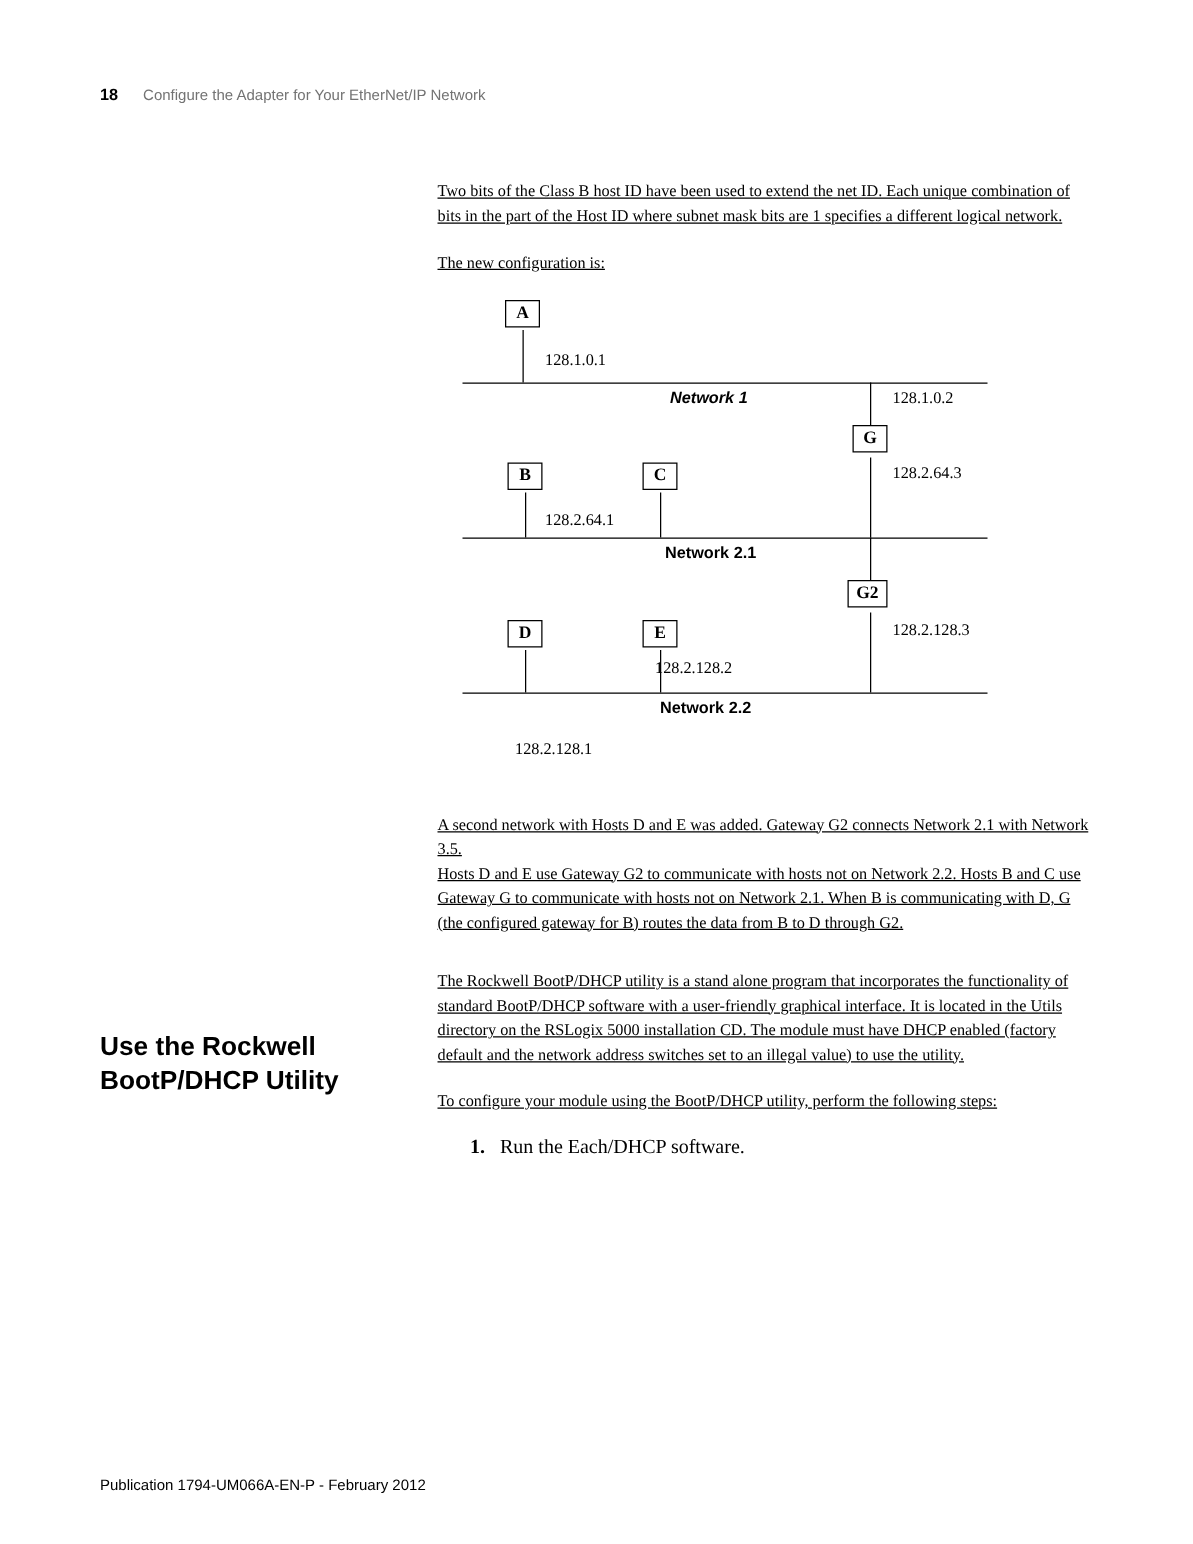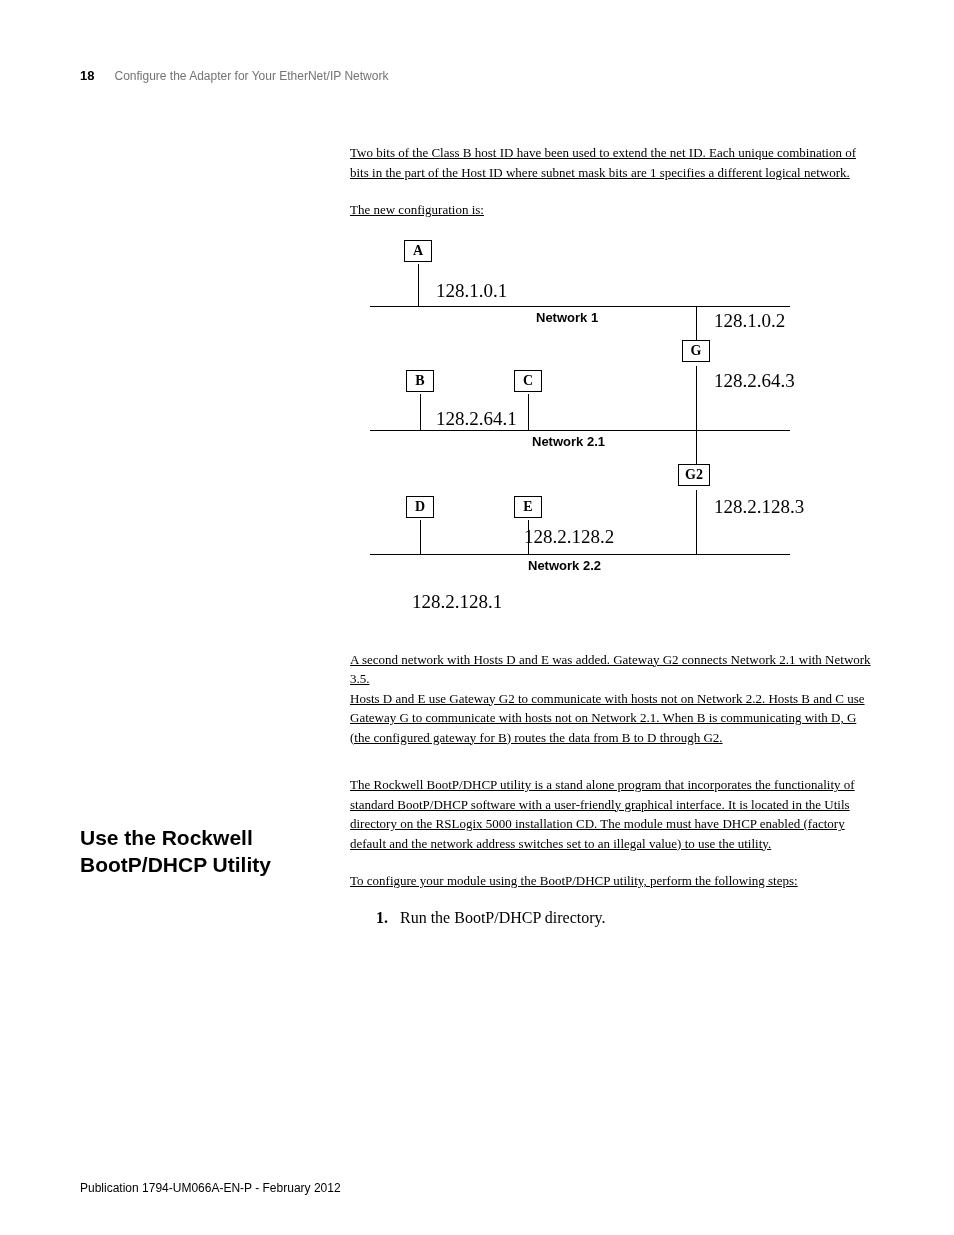--- a/index.html
+++ b/index.html
@@ -69,21 +69,21 @@
     height: 0;
     border-top: 1px solid #000;
   }
   .stub {
     position: absolute;
     width: 0;
     border-left: 1px solid #000;
   }
   .dlabel {
     position: absolute;
-    font-size: 19px;
+    font-size: 13px;
   }
   .netlabel {
     position: absolute;
     font-family: Arial, Helvetica, sans-serif;
     font-weight: bold;
     font-size: 13px;
   }
   .section-heading {
     font-family: Arial, Helvetica, sans-serif;
     font-weight: bold;
@@ -127,21 +127,21 @@
     <div class="diagram">
 
       <div class="bus" style="left:0; top:68px; width:420px;"></div>
 
       <div class="stub" style="left:48px; top:26px; height:42px;"></div>
       <div class="node" style="left:34px; top:2px;">A</div>
       <div class="dlabel" style="left:66px; top:42px;">128.1.0.1</div>
 
       <div class="stub" style="left:326px; top:68px; height:36px;"></div>
       <div class="dlabel" style="left:344px; top:72px;">128.1.0.2</div>
-      <div class="netlabel" style="left:166px; top:72px;">Network 1</div>
+      <div class="netlabel" style="left:166px; top:72px;font-style:italic;">Network 1</div>
 
       <div class="node" style="left:312px; top:102px;">G</div>
 
       <div class="stub" style="left:326px; top:128px; height:64px;"></div>
       <div class="dlabel" style="left:344px; top:132px;">128.2.64.3</div>
 
       <div class="stub" style="left:50px; top:156px; height:36px;"></div>
       <div class="node" style="left:36px; top:132px;">B</div>
       <div class="stub" style="left:158px; top:156px; height:36px;"></div>
       <div class="node" style="left:144px; top:132px;">C</div>
@@ -171,20 +171,20 @@
   </div>
 
   <div class="section-heading" style="top:824px;">Use the Rockwell BootP/DHCP Utility</div>
 
   <div class="body-col" style="margin-top:28px;">
     <div class="para">The Rockwell BootP/DHCP utility is a stand alone program that incorporates the functionality of standard BootP/DHCP software with a user-friendly graphical interface. It is located in the Utils directory on the RSLogix 5000 installation CD. The module must have DHCP enabled (factory default and the network address switches set to an illegal value) to use the utility.</div>
     <div class="para">To configure your module using the BootP/DHCP utility, perform the following steps:</div>
     <div class="ol">
       <div>
         <span class="num">1.</span>
-        <span>Run the BootP/DHCP directory.</span>
+        <span>Run the Each/DHCP software.</span>
       </div>
     </div>
   </div>
 
   <div class="footer">Publication 1794-UM066A-EN-P - February 2012</div>
 
 </div>
 
 </body></html>

